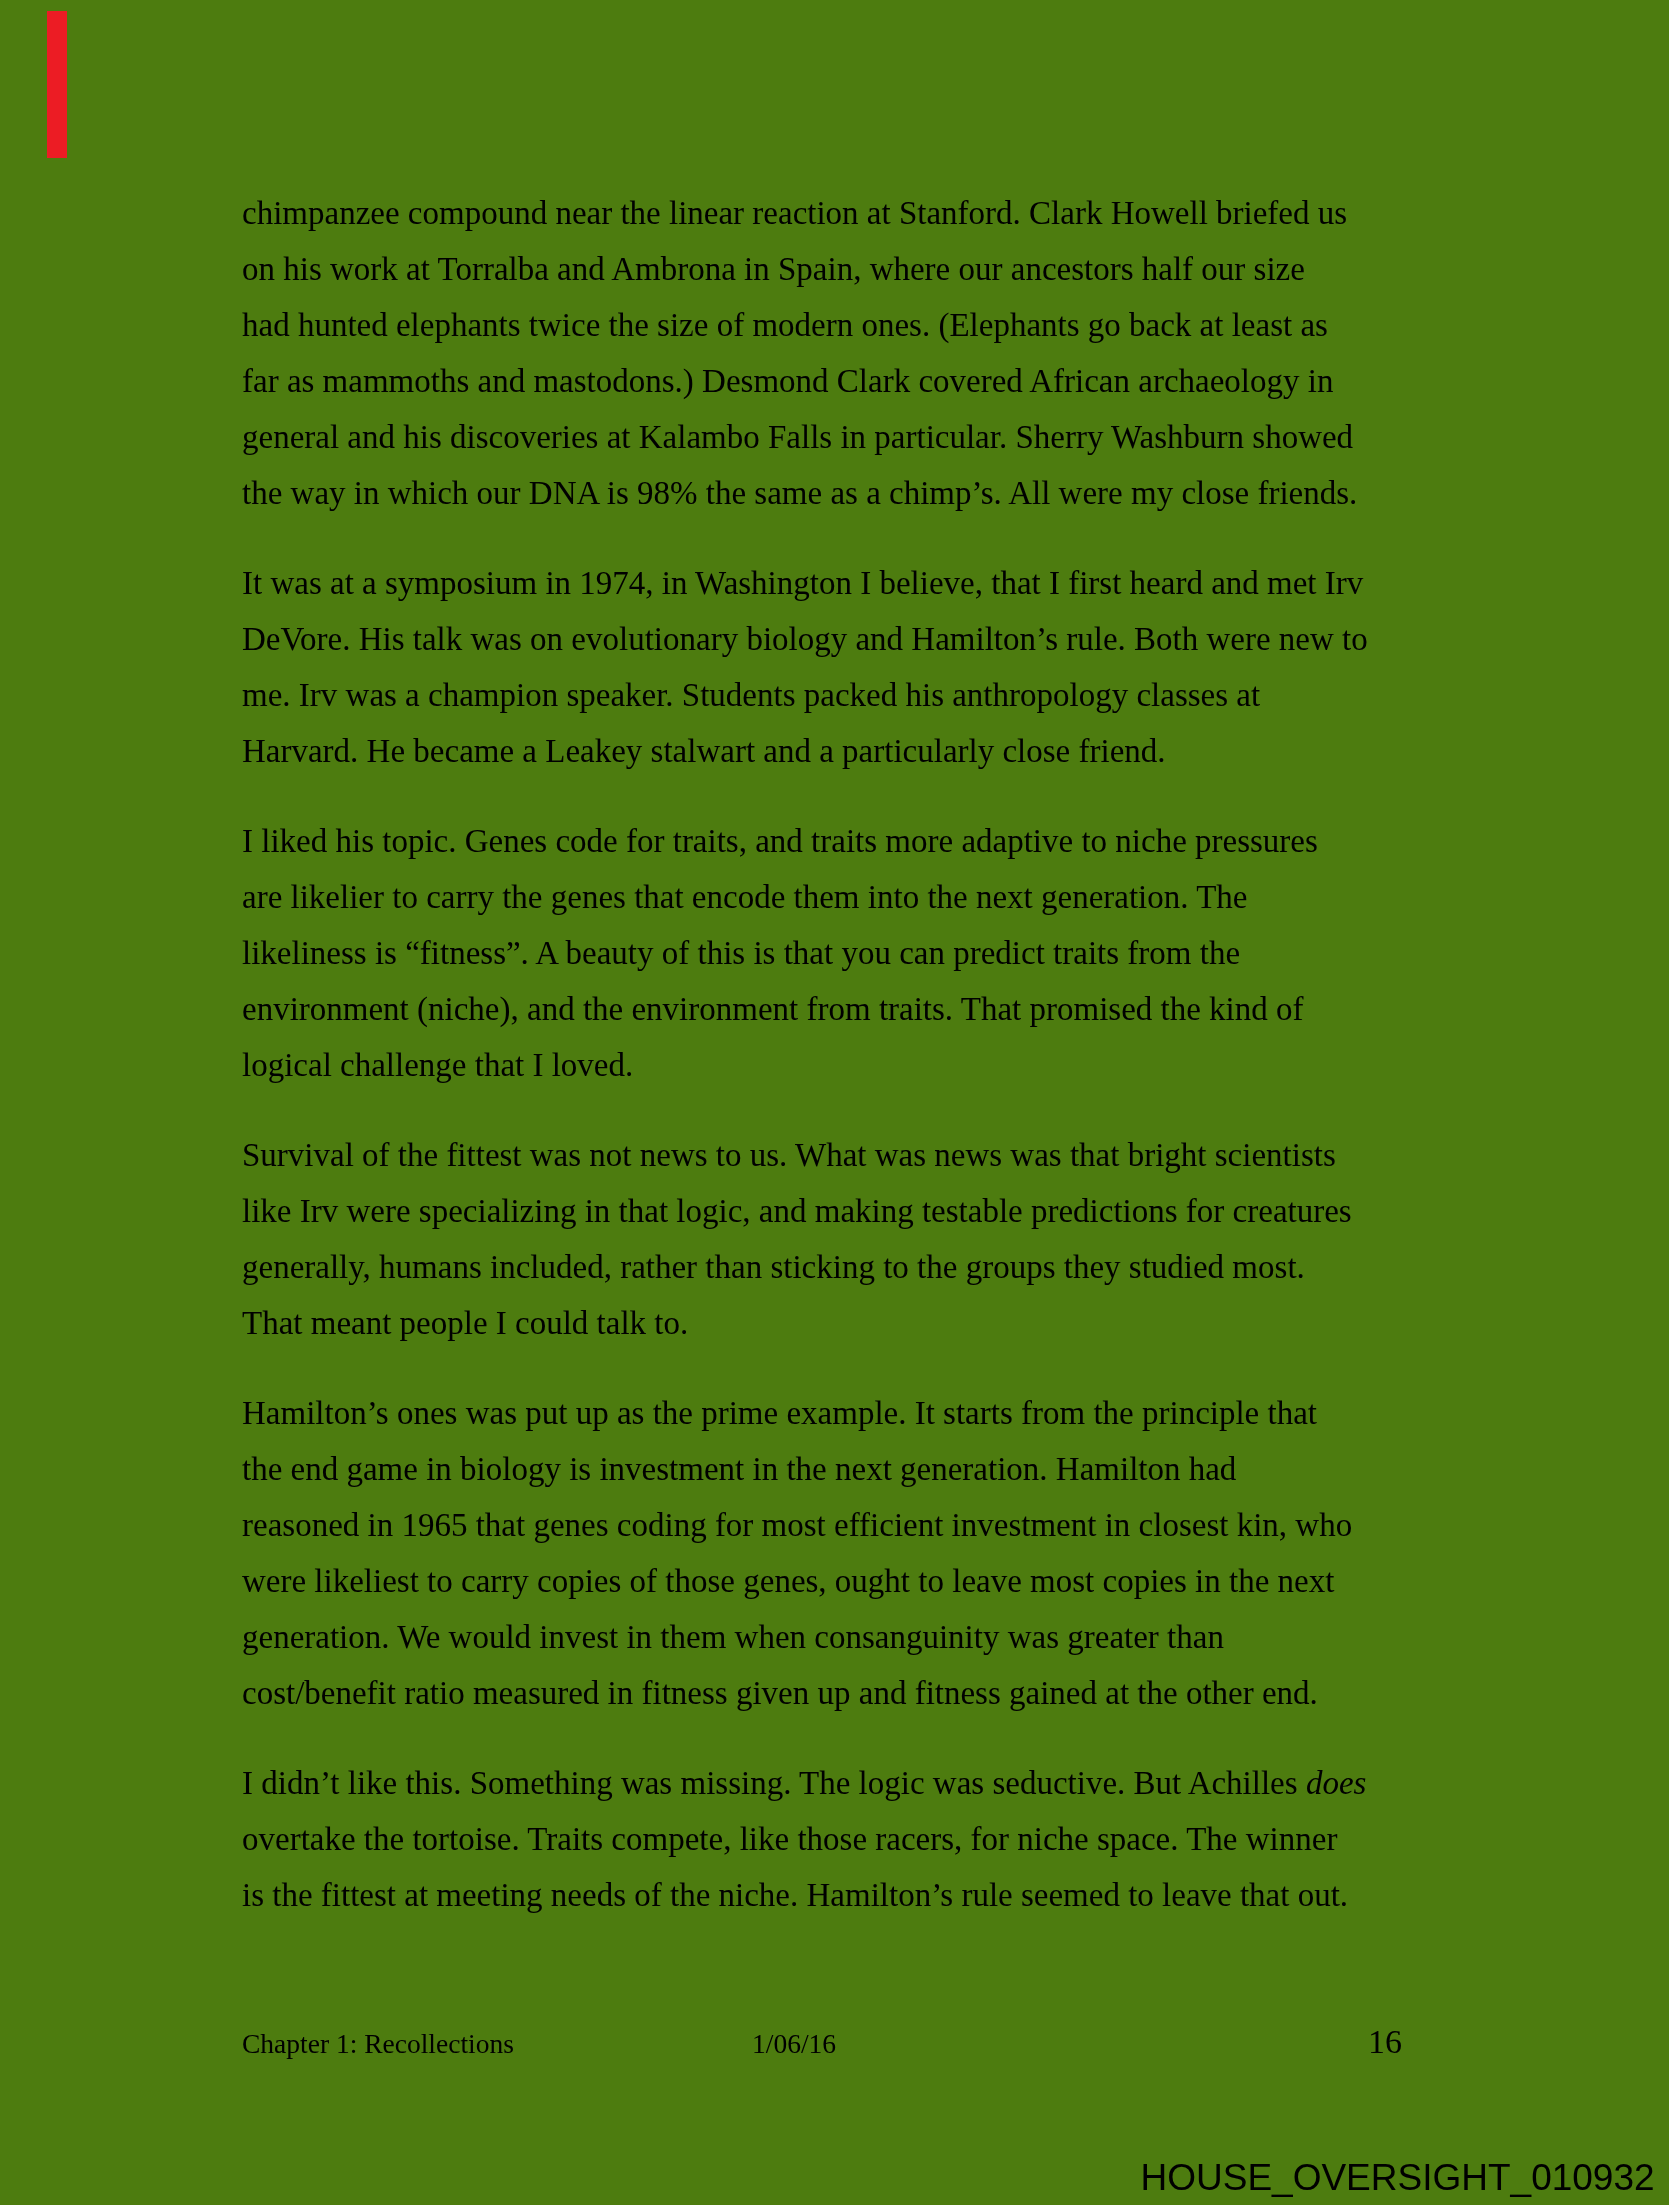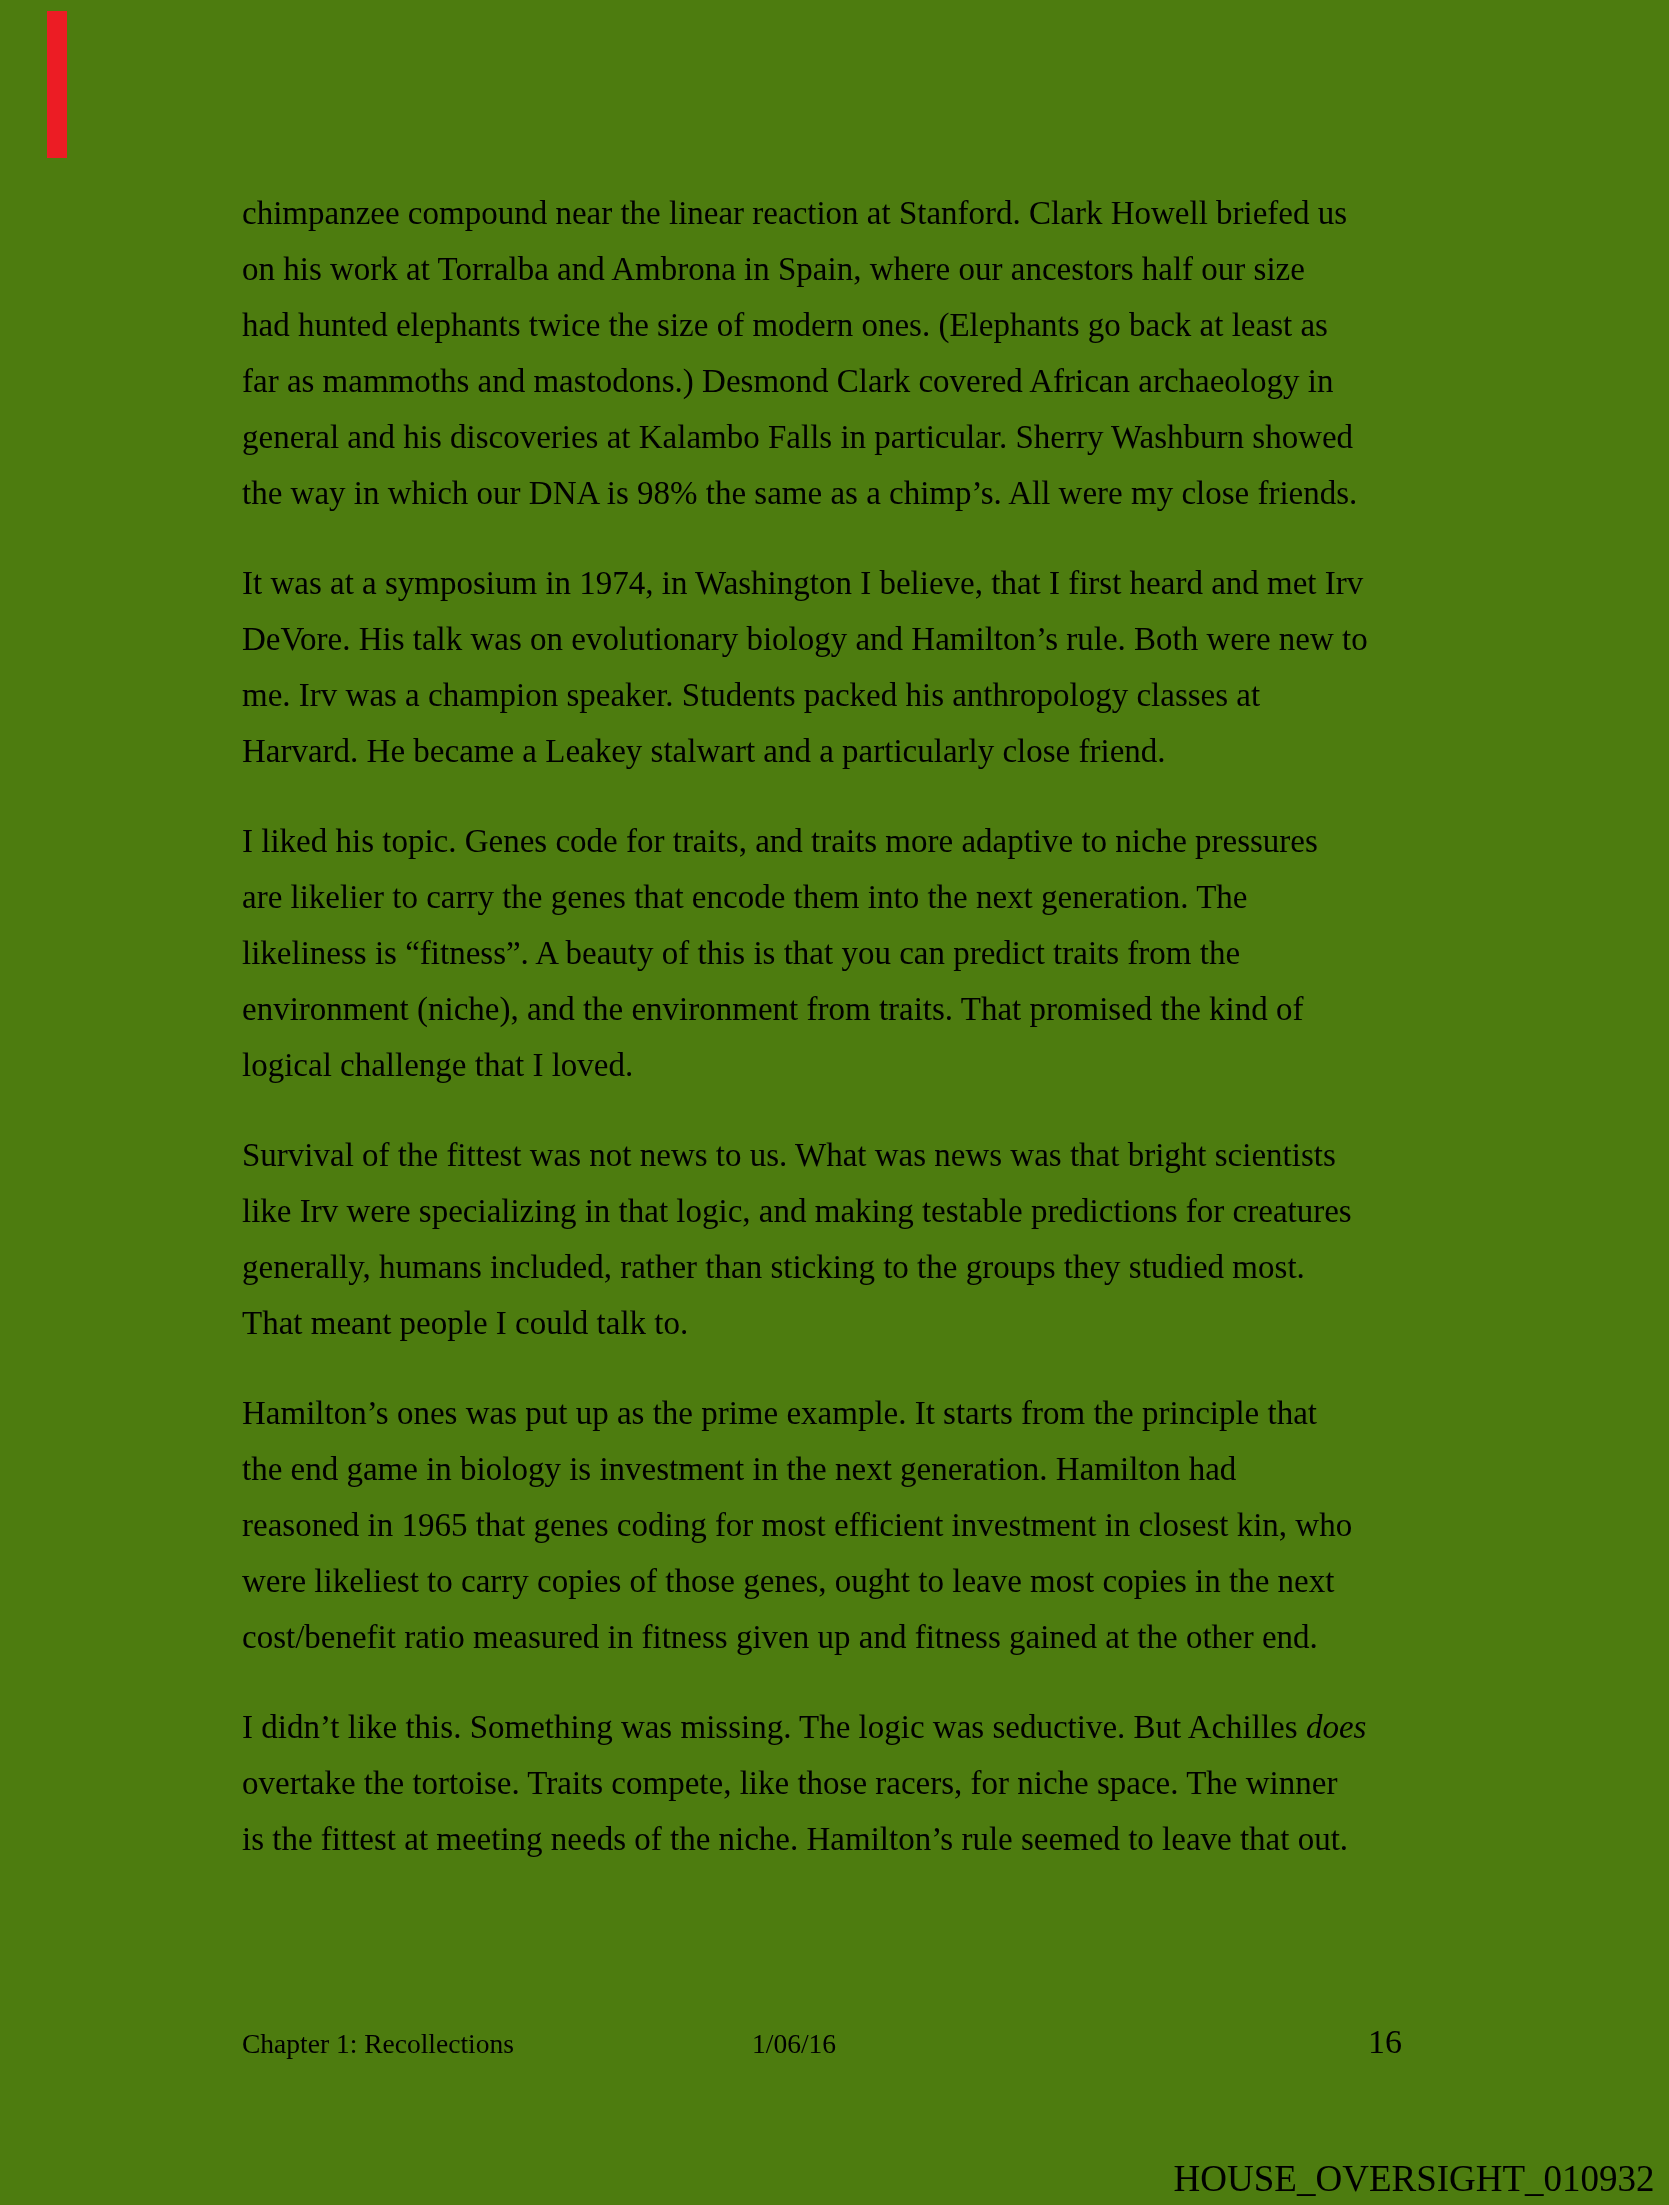--- a/index.html
+++ b/index.html
@@ -51,21 +51,21 @@
     position: absolute;
     left: 1368px;
     top: 2023px;
     font-size: 34px;
     white-space: nowrap;
   }
   .watermark {
     position: absolute;
     right: 14.4px;
     top: 2157px;
-    font-family: Liberation Serif, serif;
+    font-family: Liberation Sans, sans-serif;
     font-size: 37px;
     letter-spacing: 0px;
     color: #000000;
     white-space: nowrap;
   }
 </style>
 </head>
 <body>
 
 <div class="page" style="background: #4d7c0f; color: rgb(0, 0, 0);">
@@ -97,20 +97,21 @@
         <div class="line"><span>Survival of the fittest was not news to us. What was news was that bright scientists</span></div>
         <div class="line"><span>like Irv were specializing in that logic, and making testable predictions for creatures</span></div>
         <div class="line"><span>generally, humans included, rather than sticking to the groups they studied most.</span></div>
         <div class="line"><span>That meant people I could talk to.</span></div>
       </div>
       <div class="para">
         <div class="line"><span>Hamilton’s ones was put up as the prime example. It starts from the principle that</span></div>
         <div class="line"><span>the end game in biology is investment in the next generation. Hamilton had</span></div>
         <div class="line"><span>reasoned in 1965 that genes coding for most efficient investment in closest kin, who</span></div>
         <div class="line"><span>were likeliest to carry copies of those genes, ought to leave most copies in the next</span></div>
+        <div class="line"><span>generation. We would invest in them when consanguinity was greater than</span></div>
         <div class="line"><span>cost/benefit ratio measured in fitness given up and fitness gained at the other end.</span></div>
       </div>
       <div class="para">
         <div class="line"><span>I didn’t like this. Something was missing. The logic was seductive. But Achilles </span><span class="it">does</span></div>
         <div class="line"><span>overtake the tortoise. Traits compete, like those racers, for niche space. The winner</span></div>
         <div class="line"><span>is the fittest at meeting needs of the niche. Hamilton’s rule seemed to leave that out.</span></div>
       </div>
     </div>
 
   <span class="f-left">Chapter 1: Recollections</span>

